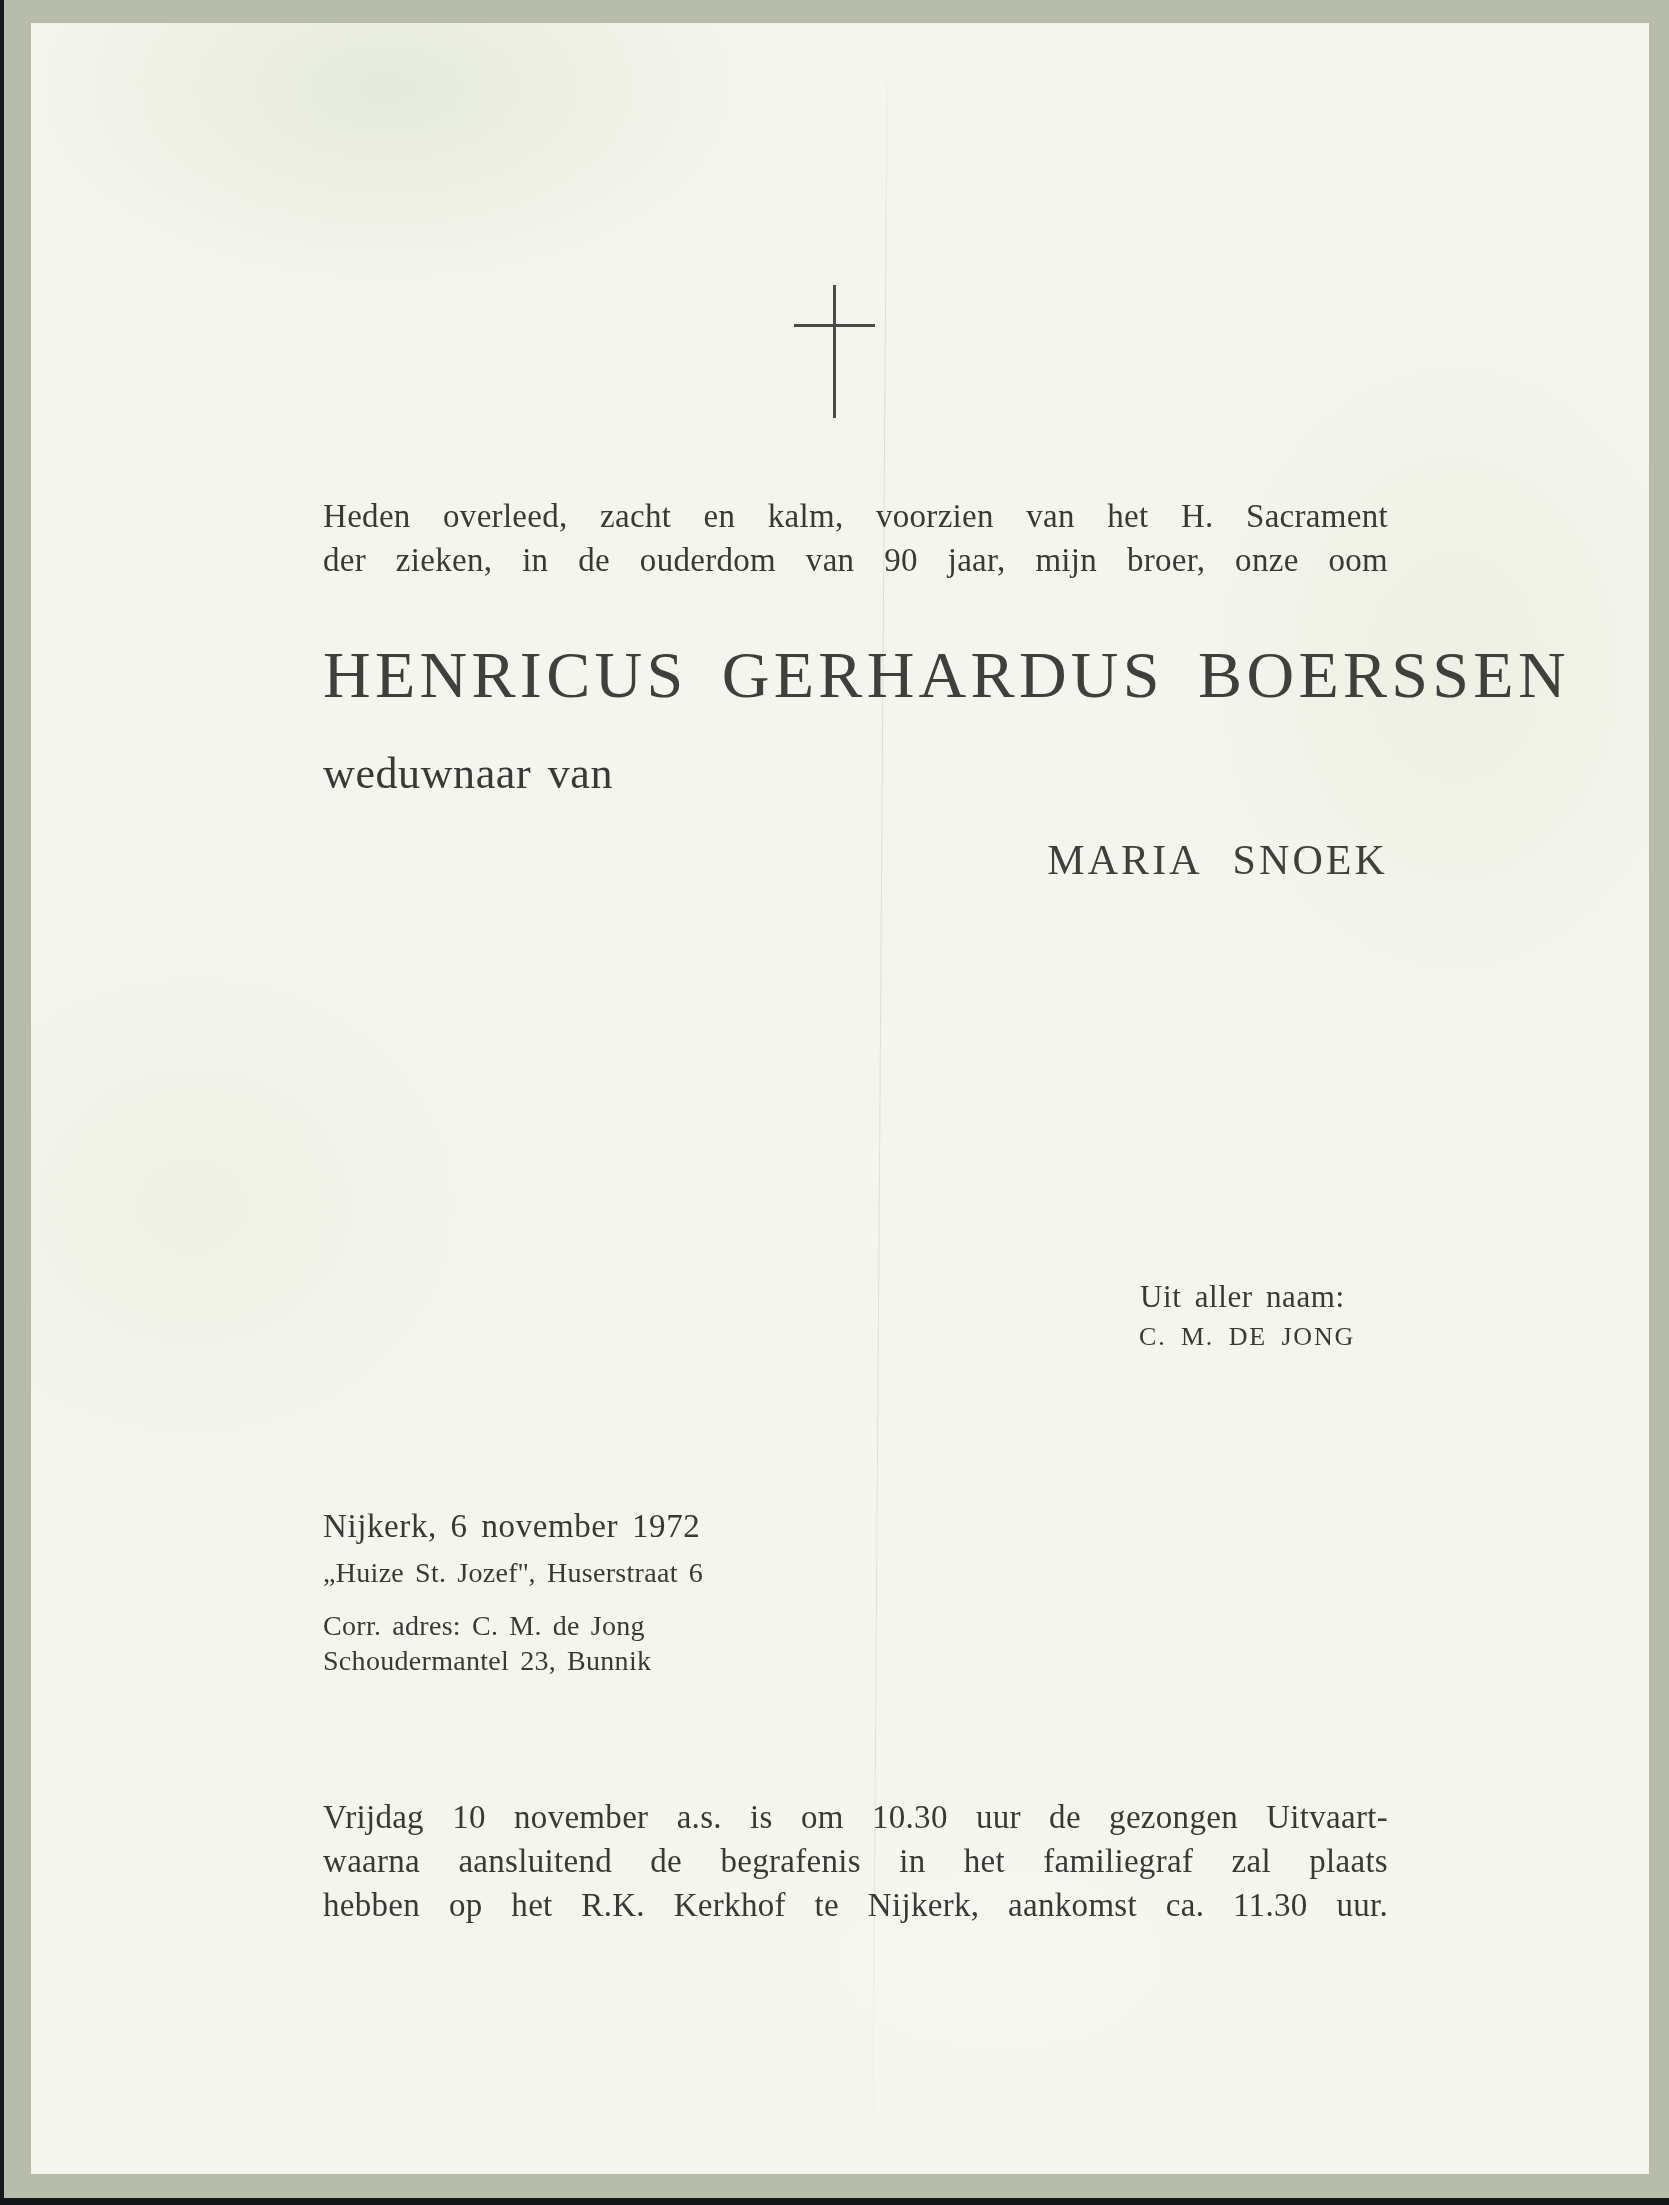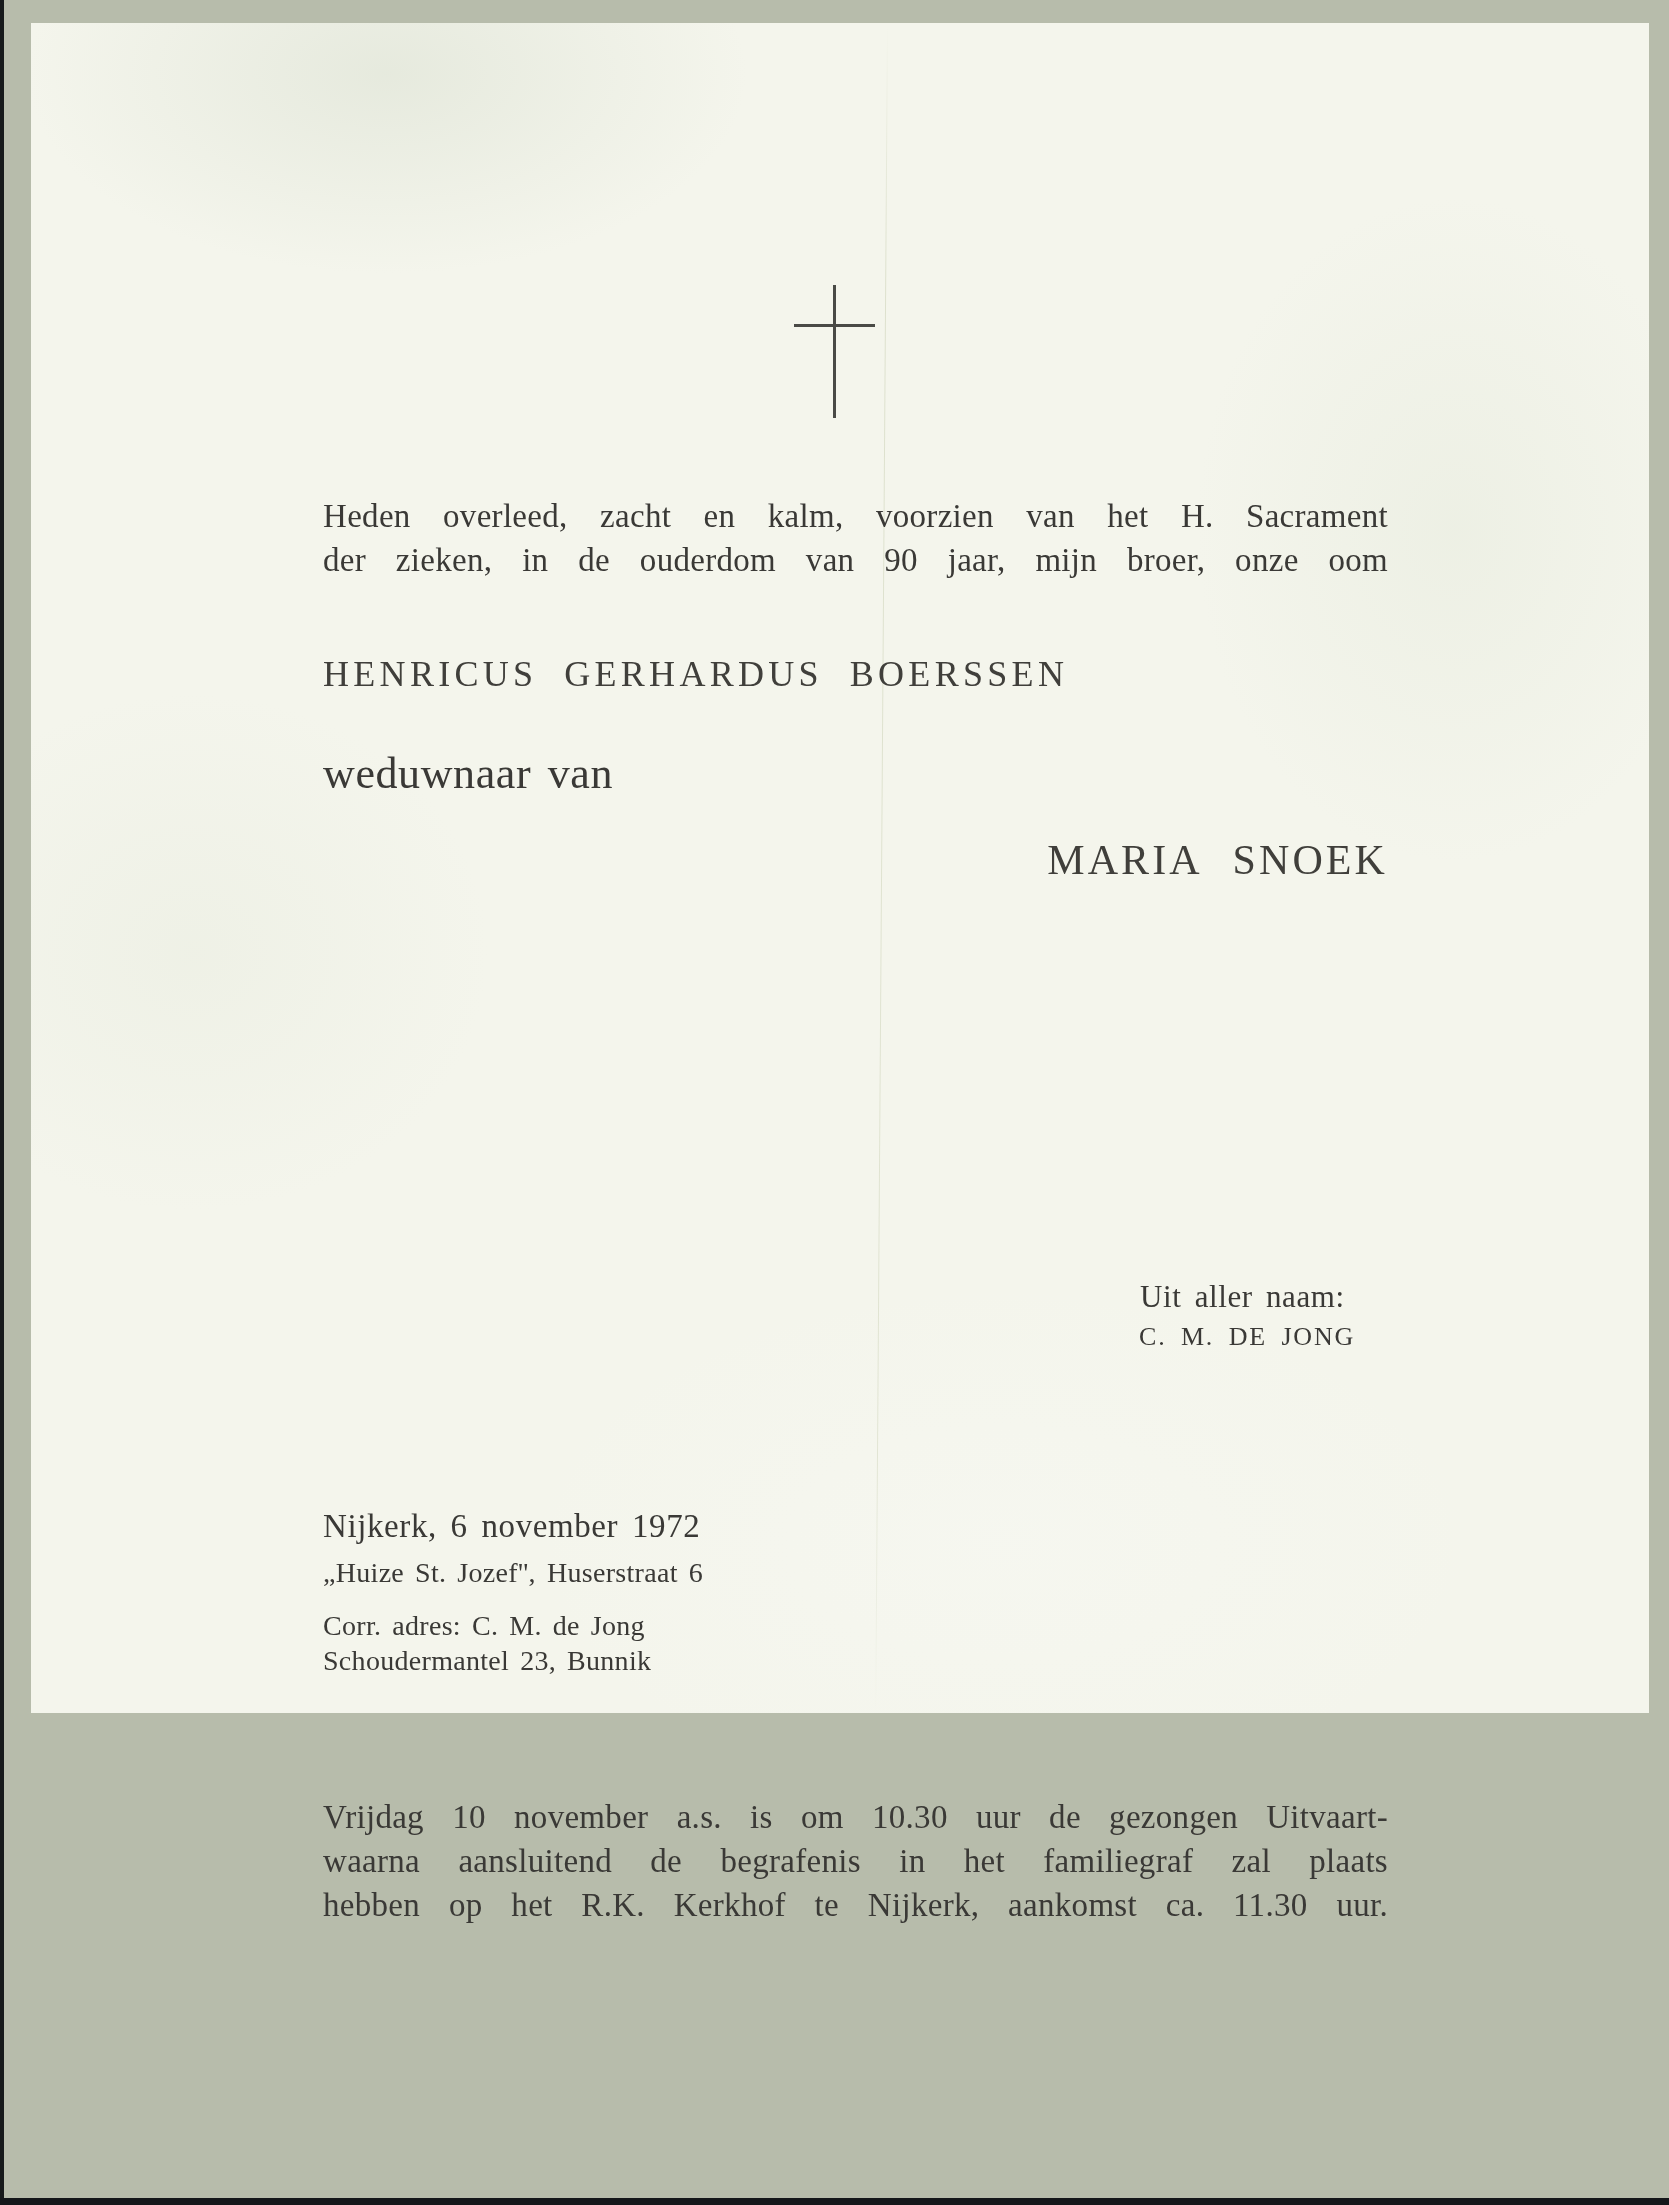--- a/index.html
+++ b/index.html
@@ -12,21 +12,21 @@
   }
   .edge-left {
     position: absolute; left: 0; top: 0; width: 3.7px; height: 100%;
     background: #171a1b;
   }
   .edge-bottom {
     position: absolute; left: 0; bottom: 0; width: 100%; height: 6.8px;
     background: #14171a;
   }
   .card {
-    position: absolute; left: 31px; top: 23.4px; width: 1618px; height: 1690px;
+    position: absolute; left: 31px; top: 23.4px; width: 1618px; height: 2151px;
     background-color: #f4f5ec;
     background-image:
       radial-gradient(ellipse 554px 308px at 22% 3%, rgba(213,220,204,0.45), rgba(213,220,204,0) 65%),
       radial-gradient(ellipse 431px 554px at 88% 30%, rgba(224,230,214,0.35), rgba(224,230,214,0) 60%),
       radial-gradient(ellipse 493px 431px at 10% 55%, rgba(226,231,216,0.30), rgba(226,231,216,0) 60%),
       radial-gradient(ellipse 677px 369px at 60% 90%, rgba(246,247,240,0.9), rgba(246,247,240,0) 70%);
   }
   .fold-line {
     position: absolute; left: 856px; top: 0; width: 1.2px; height: 100%;
     background: linear-gradient(180deg, rgba(205,210,185,0.0), rgba(202,208,180,0.55) 15%, rgba(202,208,180,0.45) 85%, rgba(205,210,185,0.0));
@@ -44,22 +44,22 @@
   }
   .txt { position: absolute; color: #3a3936; }
   .jpar {
     left: 292px; width: 1065px;
     font-size: 33px; line-height: 44px; letter-spacing: 0.3px;
     text-align: justify; text-align-last: justify;
   }
   .jline { text-align: justify; text-align-last: justify; }
   .deceased-name {
     left: 292px; top: 614px;
-    font-size: 36px; letter-spacing: 4.3px; word-spacing: 13.5px;
-    white-space: nowrap; color: #403f3b; margin-top: 16px;
+    font-size: 66px; letter-spacing: 4.3px; word-spacing: 13.5px;
+    white-space: nowrap; color: #403f3b;
   }
   .relation {
     left: 292px; top: 725px; width: 1065px;
     font-size: 44px; text-align: left; letter-spacing: 0.6px; word-spacing: 4.9px;
   }
   .spouse {
     left: 292px; top: 813px; width: 1065px;
     font-size: 42px; letter-spacing: 3.1px; word-spacing: 18.5px;
     text-align: right; color: #403f3b;
   }

